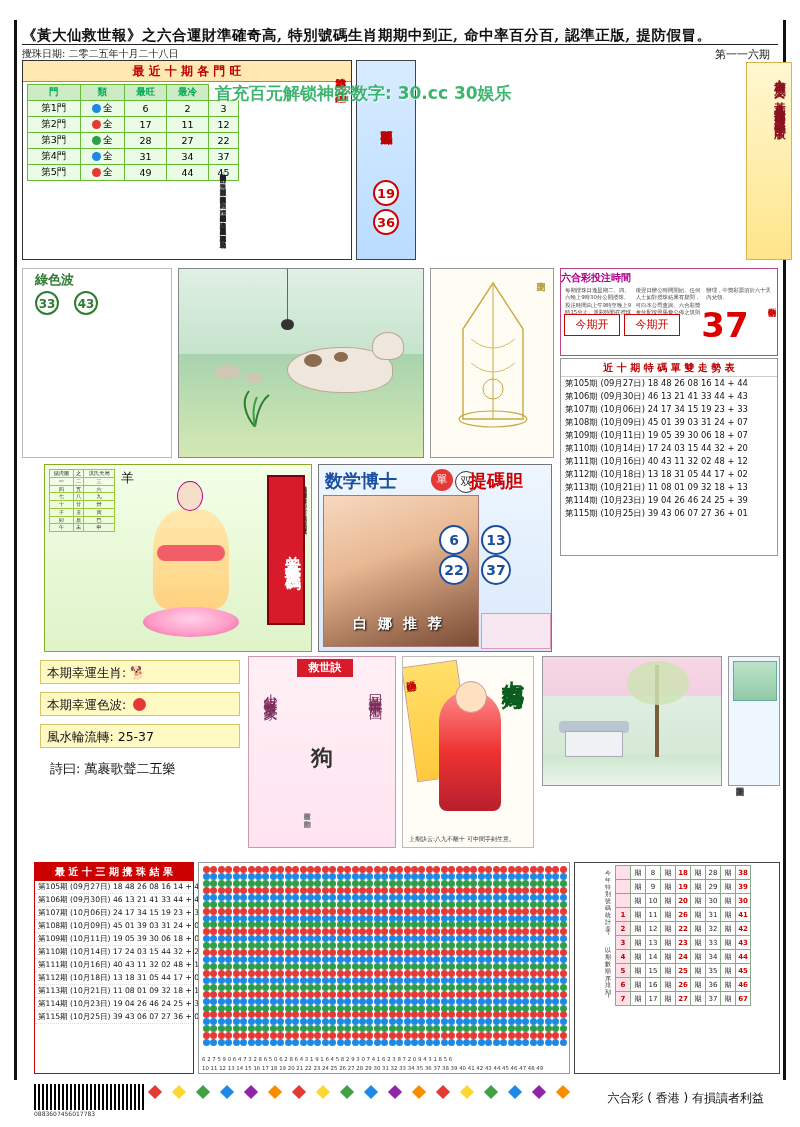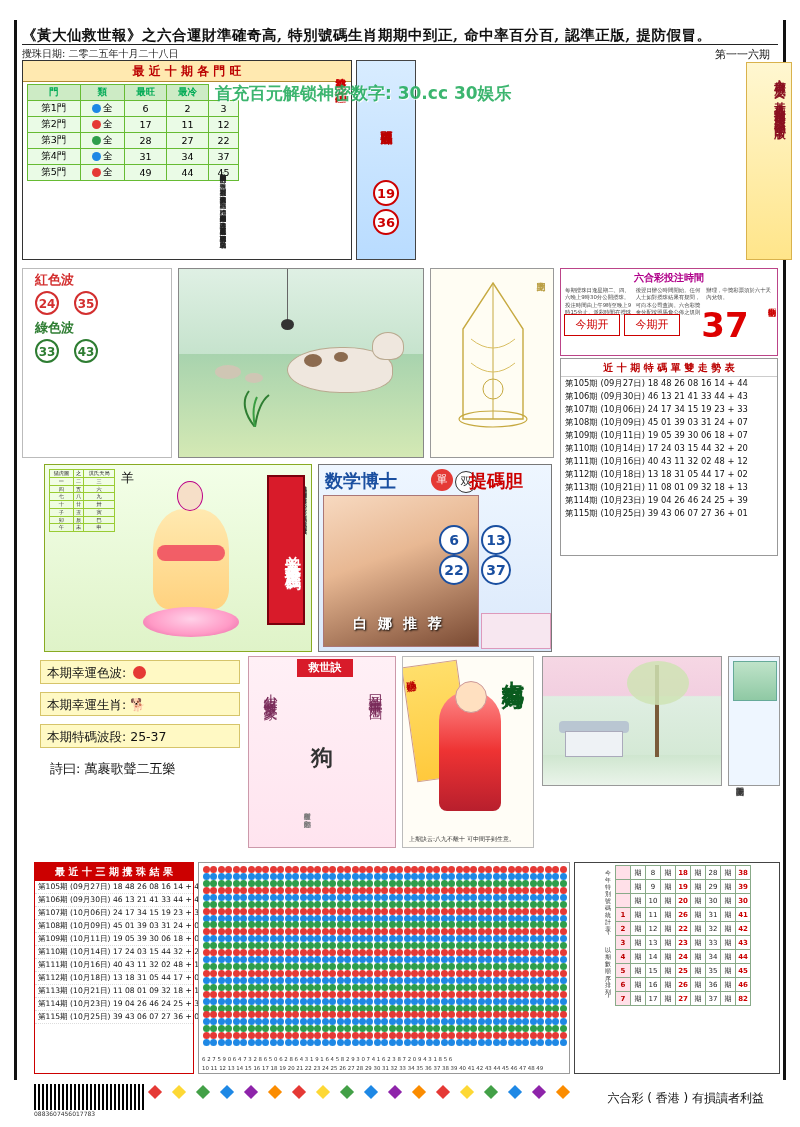--- a/index.html
+++ b/index.html
@@ -195,21 +195,21 @@
     position:absolute; left:430px; top:268px; width:124px; height:190px;
     border:1px solid #999; background:#fffdf3;
   }
   .lantern .ln-t{position:absolute;right:6px;top:6px;writing-mode:vertical-rl;text-orientation:upright;font-size:9px;color:#b89c3f;}
 
   
   .rulesbox {
     position:absolute; left:560px; top:268px; width:218px; height:88px;
     border:1px solid #b48; background:#fff;
   }
-  .rules-title{text-align:center;font-size:10px;color:#b0008a;font-weight:bold;padding:2px 0 0;}
+  .rules-title{text-align:left;font-size:10px;color:#b0008a;font-weight:bold;padding:2px 0 0;}
   .rules-body{font-size:5.4px; line-height:1.35; color:#444; padding:2px 4px; columns:3; column-gap:4px;}
   .openbar {
     position:absolute; left:560px; top:300px; width:218px; height:52px;
   }
   .ob-left{position:absolute;left:4px;top:14px;width:56px;height:22px;border:1px solid #c00;color:#c00;font-size:11px;text-align:center;line-height:20px;background:#fff;}
   .ob-mid{position:absolute;left:64px;top:14px;width:56px;height:22px;border:1px solid #c00;color:#c00;font-size:11px;text-align:center;line-height:20px;background:#fff;}
   .ob-num{position:absolute;left:136px;top:2px;width:58px;height:46px;color:#d00;font-size:34px;font-weight:bold;text-align:center;line-height:46px;}
   .ob-tag{position:absolute;left:196px;top:2px;width:20px;writing-mode:vertical-rl;text-orientation:upright;font-size:8px;color:#c00;}
 
   
@@ -476,25 +476,20 @@
     <span class="ball">19</span>
     <span class="ball">36</span>
   </div>
 
 
   <div class="watermark">首充百元解锁神密数字: 30.cc 30娱乐</div>
 
   <div class="rightstrip">六合權威：《黃大仙救世報加大版》強勢出版！</div>
 
   <div class="wavebox">
-    <div class="wave-row">
-      <div class="wave-name red">紅色波</div>
-      <span class="wball red">24</span>
-      <span class="wball red">35</span>
-    </div>
     <div class="wave-row">
       <div class="wave-name green">綠色波</div>
       <span class="wball green">33</span>
       <span class="wball green">43</span>
     </div>
   </div>
 
   <div class="dogpic">
     <div class="dp-sky"></div>
     <div class="dp-ground"></div>
@@ -622,29 +617,29 @@
     <div class="math-balls" style="left:120px;top:60px;">
       <span class="mball">6</span>
       <span class="mball">13</span>
       <span class="mball">22</span>
       <span class="mball">37</span>
     </div>
   </div>
 
   <div class="luckybox">
     <div class="lucky-row">
+      <span>本期幸運生肖:</span>
+      <span style="color:#c60;">🐕</span>
+    </div>
+    <div class="lucky-row">
       <span>本期幸運色波:</span>
       <span class="lucky-dot"></span>
     </div>
     <div class="lucky-row">
-      <span>本期幸運生肖:</span>
-      <span style="color:#c60;">🐕</span>
-    </div>
-    <div class="lucky-row">
-      <span>本期特碼波段:</span>
+      <span>風水輪流轉:</span>
       <span>25-37</span>
     </div>
     <div class="lucky-row last">
       <span>詩曰:</span>
       <span>萬裹歌聲二五樂</span>
     </div>
   </div>
 
   <div class="poembox">
     <div class="poem-seal">救世訣</div>
@@ -2080,21 +2075,21 @@
           </tr>
           <tr>
             <td class="hd">7</td>
             <td>期</td>
             <td class="">17</td>
             <td>期</td>
             <td class="rr">27</td>
             <td>期</td>
             <td class="">37</td>
             <td>期</td>
-            <td class="rr">82</td>
+            <td class="rr">67</td>
           </tr>
         </tbody>
       </table>
   </div>
 
   <div class="footer-logo"></div>
   <div class="footer-code">0883607456017783</div>
   <div class="diamonds" id="diamonds">
       <div class="dia" style="left:0px;top:3px;background:#e53935;"></div>
       <div class="dia" style="left:24px;top:3px;background:#fdd835;"></div>

